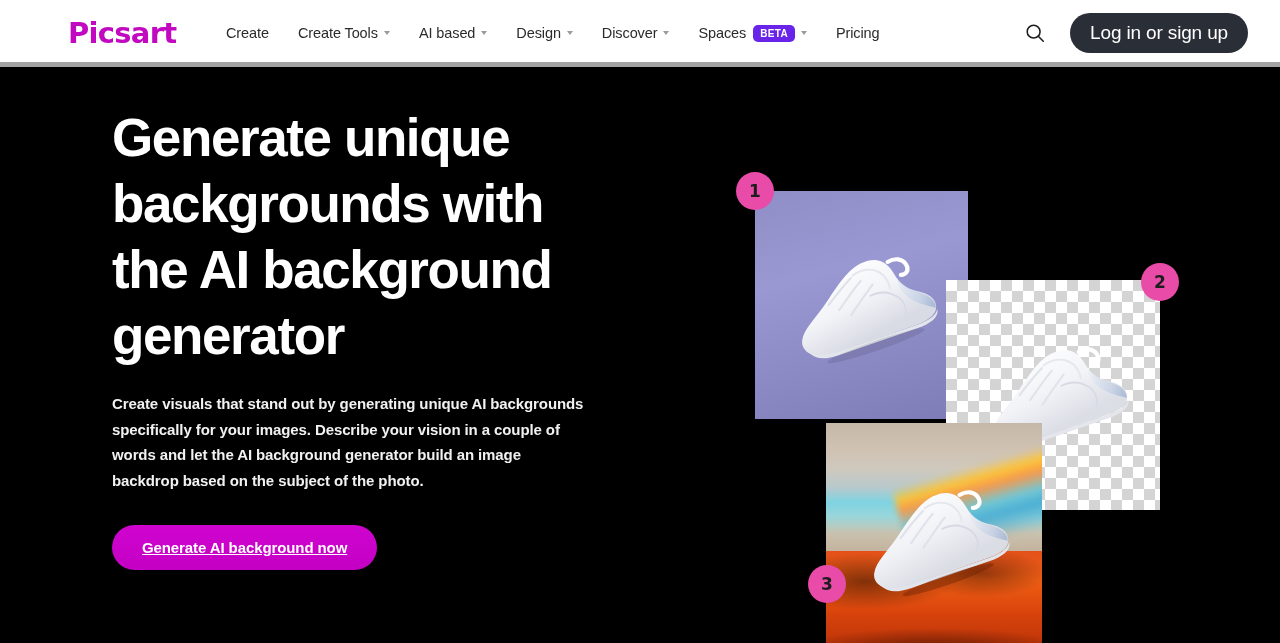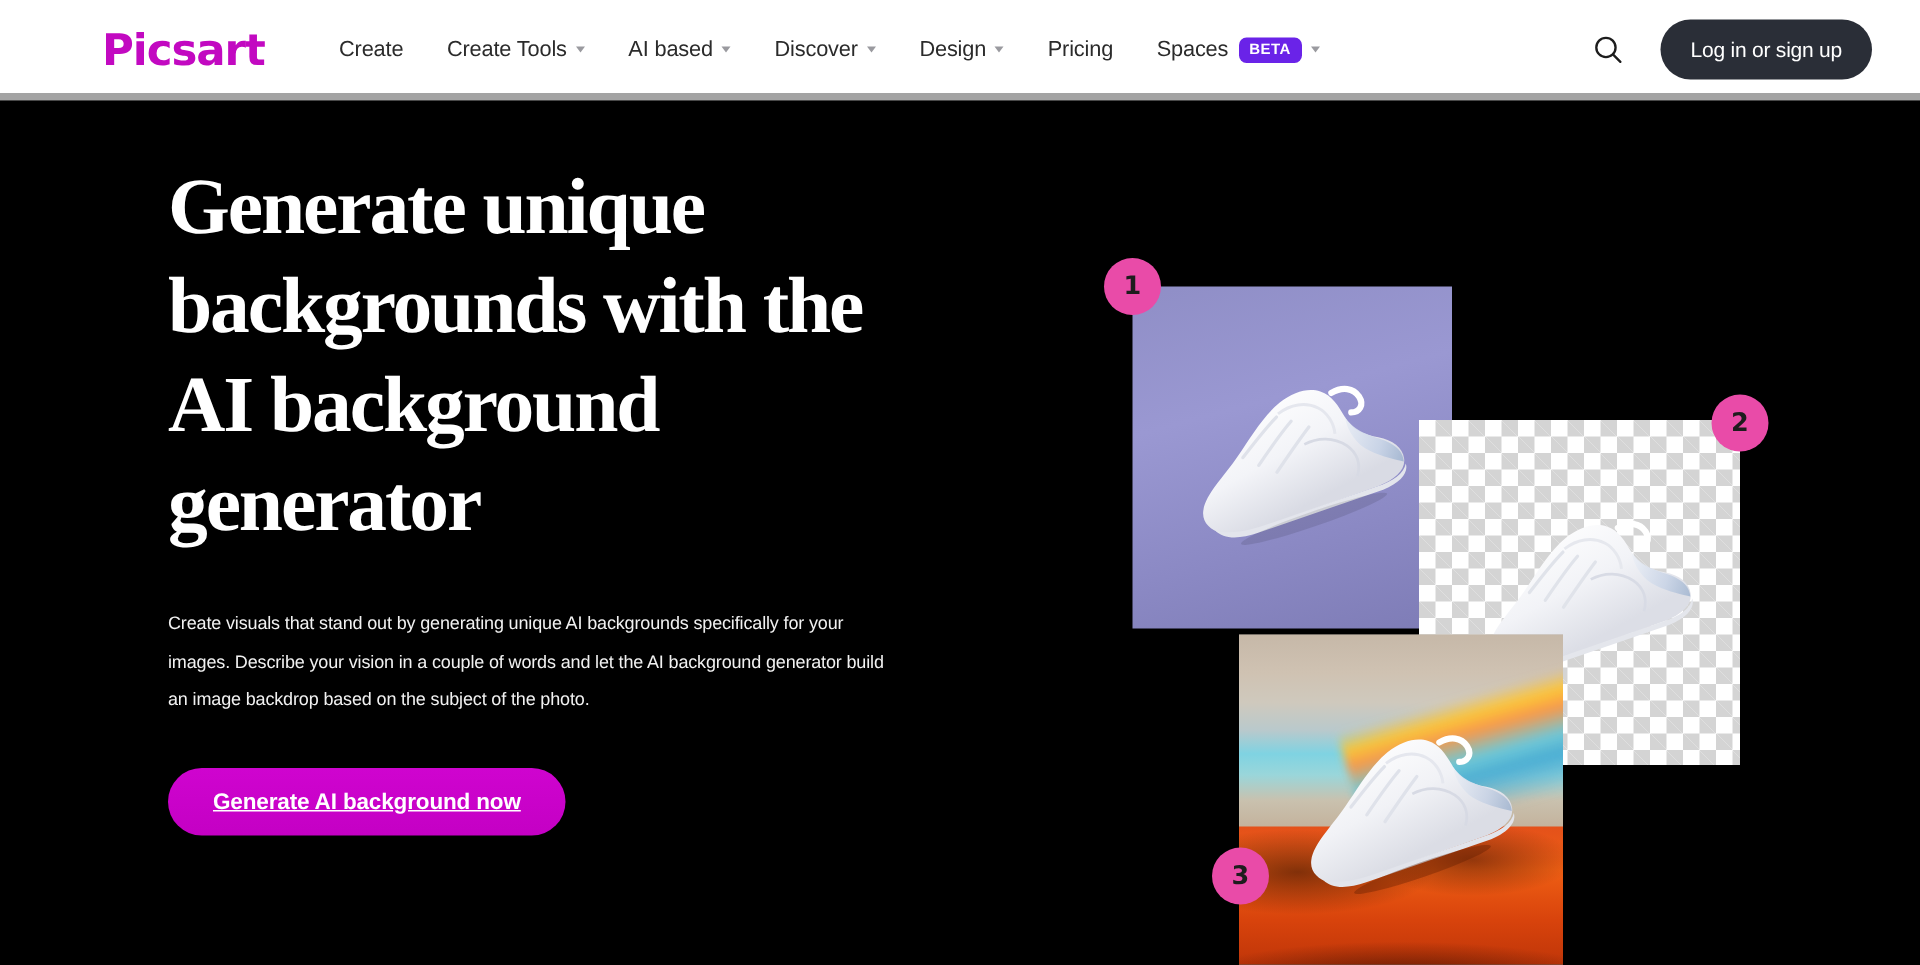--- a/index.html
+++ b/index.html
@@ -102,21 +102,21 @@
   }
 
   .login-btn {
     margin-right: 32px;
     background: #2A2E37;
     color: #ffffff;
     border: none;
     border-radius: 22px;
     height: 40px;
     padding: 0 20px;
-    font-size: 14px;
+    font-size: 19px;
     font-family: "Liberation Sans", sans-serif;
     font-weight: 500;
     letter-spacing: -0.15px;
     cursor: pointer;
   }
 
   
   .hero {
     position: absolute;
     top: 67px; left: 0;
@@ -127,36 +127,37 @@
   }
 
   .hero-copy {
     position: absolute;
     left: 112px;
     top: 38px;
     width: 500px;
   }
 
   .hero-title {
-    font-family: Liberation Serif, serif;
+    font-family: Liberation Sans, sans-serif;
     font-size: 53px;
     line-height: 66px;
     font-weight: 700;
     color: #ffffff;
     letter-spacing: -1.4px;
     width: 490px;
   }
 
   .hero-sub {
-    margin-top: 34px;
+    margin-top: 22px;
     width: 478px;
-    font-size: 12px;
+    font-size: 15px;
     line-height: 25.5px;
     color: #f1f1f1;
     letter-spacing: -0.1px;
+    font-weight: bold;
   }
 
   .cta-btn {
     margin-top: 32px;
     display: inline-block;
     background: #CC00CC;
     background: linear-gradient(180deg,#cf04cf 0%,#c400c4 100%);
     color: #ffffff;
     border: none;
     border-radius: 26px;
@@ -291,37 +292,37 @@
       <span class="caret"></span>
     </div>
 
     <div class="nav-item">
       <span class="nav-label">AI based</span>
       <span class="caret"></span>
     </div>
 
 
     <div class="nav-item">
+      <span class="nav-label">Design</span>
+      <span class="caret"></span>
+    </div>
+
+    <div class="nav-item">
       <span class="nav-label">Discover</span>
       <span class="caret"></span>
-    </div>
-
-    <div class="nav-item">
-      <span class="nav-label">Design</span>
-      <span class="caret"></span>
-    </div>
-
-    <div class="nav-item">
-      <span class="nav-label">Pricing</span>
     </div>
 
     <div class="nav-item">
       <span class="nav-label">Spaces</span>
       <span class="beta-badge">BETA</span>
       <span class="caret"></span>
+    </div>
+
+    <div class="nav-item">
+      <span class="nav-label">Pricing</span>
     </div>
 
   </nav>
 
   <div class="header-right">
     <button class="search-btn">
       <svg width="22" height="22" viewBox="0 0 24 24" fill="none">
         <circle cx="10.5" cy="10.5" r="7" stroke="#1d1d1d" stroke-width="1.7"></circle>
         <line x1="15.6" y1="15.6" x2="21" y2="21" stroke="#1d1d1d" stroke-width="1.7" stroke-linecap="round"></line>
       </svg>

